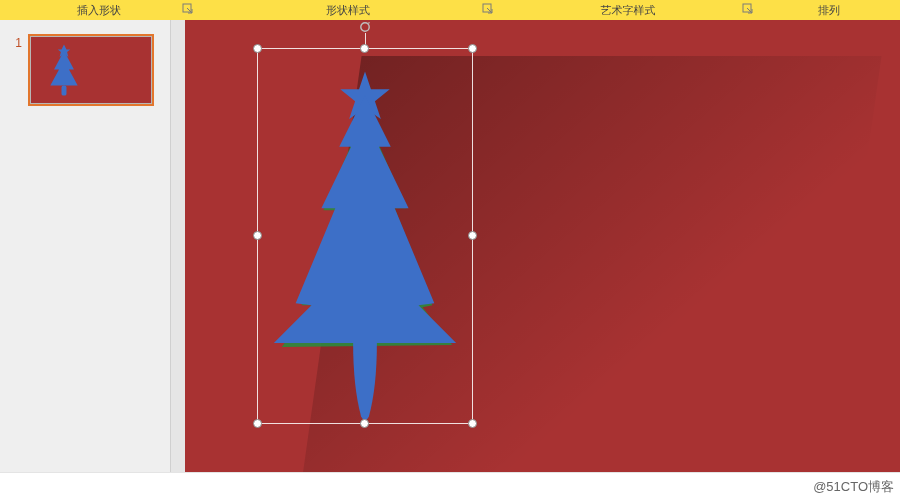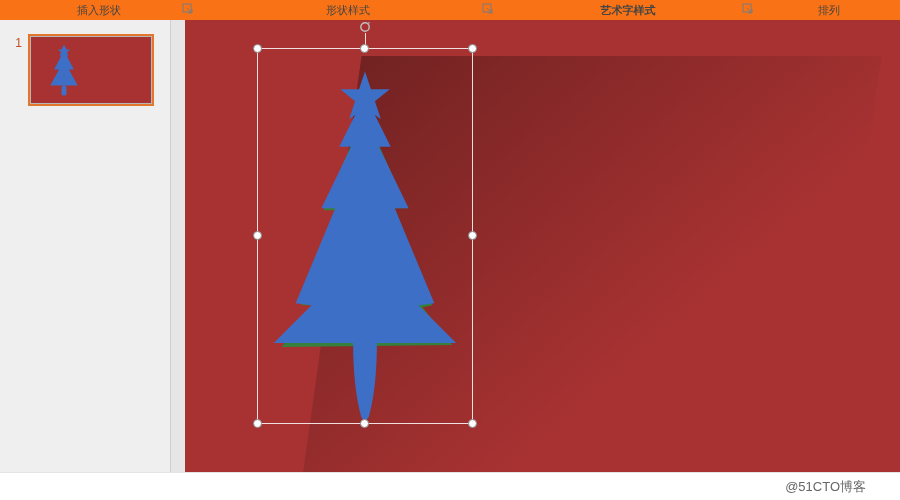--- a/index.html
+++ b/index.html
@@ -1,24 +1,24 @@
 <!DOCTYPE html>
 <html><head>
 <meta charset="utf-8">
 <style>
   html,body{margin:0;padding:0;width:900px;height:500px;overflow:hidden;font-family:"Microsoft YaHei","微软雅黑",Arial,sans-serif;background:#fff;color:#444;}
   
-  .ribbon-groups{display:flex;height:20px;border-bottom:1px solid #c8c8c8;background:#f97316;font-size:11px;line-height:20px;user-select:none;}
+  .ribbon-groups{display:flex;height:20px;border-bottom:1px solid #c8c8c8;background:#fde047;font-size:11px;line-height:20px;user-select:none;}
   .rg{position:relative;text-align:center;border-right:0 solid transparent;}
   .rg .dlg{position:absolute;right:4px;top:3px;width:12px;height:12px;}
   .rg .dlg svg{display:block;}
   
   #rg0{width:198px;}
   #rg1{width:300px;text-align:center;}
-  #rg2{width:260px;font-weight:bold;}
+  #rg2{width:260px;}
   #rg3{width:142px;}
   
   .workspace{position:absolute;top:20px;left:0;right:0;bottom:28px;display:flex;background:#e6e6e6;}
   .slide-panel{width:170px;background:#efefef;border-right:1px solid #d0d0d0;padding-top:14px;}
   .thumb-wrap{display:flex;align-items:flex-start;margin-left:8px;}
   .thumb-num{width:14px;font-size:12px;color:#c05027;text-align:right;margin-right:6px;padding-top:2px;}
   .thumb{width:122px;height:68px;background:#a83232;border:2px solid #e2762d;box-shadow:0 0 0 1px #b7b7b7 inset;position:relative;overflow:hidden;}
   .thumb svg{position:absolute;left:14px;top:6px;width:40px;height:56px;}
   .canvas-area{flex:1;position:relative;overflow:hidden;background:#e6e6e6;}
   .slide{position:absolute;left:14px;top:0;right:0;bottom:0;background:#a83232;}
@@ -30,21 +30,21 @@
   .hnd{position:absolute;width:9px;height:9px;border:1px solid #8a8a8a;background:#fff;border-radius:50%;box-sizing:border-box;}
   .hnd.tl{left:-5px;top:-5px;} .hnd.tm{left:calc(50% - 5px);top:-5px;} .hnd.tr{right:-5px;top:-5px;}
   .hnd.ml{left:-5px;top:calc(50% - 5px);} .hnd.mr{right:-5px;top:calc(50% - 5px);}
   .hnd.bl{left:-5px;bottom:-5px;} .hnd.bm{left:calc(50% - 5px);bottom:-5px;} .hnd.br{right:-5px;bottom:-5px;}
   .rot{position:absolute;left:calc(50% - 6px);top:-28px;width:12px;height:12px;}
   .rot svg{display:block;}
   .rot-line{position:absolute;left:50%;top:-16px;width:0;height:12px;border-left:1px solid rgba(255,255,255,.85);}
   .treewrap{position:absolute;left:0;top:0;width:100%;height:100%;}
   .treewrap svg{position:absolute;left:0;top:0;width:100%;height:100%;}
   
-  .wm{position:absolute;left:0;right:0;bottom:0;height:28px;background:#fff;border-top:1px solid #e4e4e4;text-align:right;font-size:13px;line-height:28px;color:#666;padding-right:34px;box-sizing:border-box;}
+  .wm{position:absolute;left:0;right:0;bottom:0;height:28px;background:#fff;border-top:1px solid #e4e4e4;text-align:right;font-size:13px;line-height:28px;color:#666;padding-right:6px;box-sizing:border-box;}
 </style>
 </head>
 <body>
 
 <div class="ribbon-groups">
   <div class="rg" id="rg0">
     <span>插入形状</span>
     <span class="dlg">
       <svg viewBox="0 0 12 12">
           <rect x="1" y="1" width="8" height="8" fill="none" stroke="#7a7a7a"></rect>

